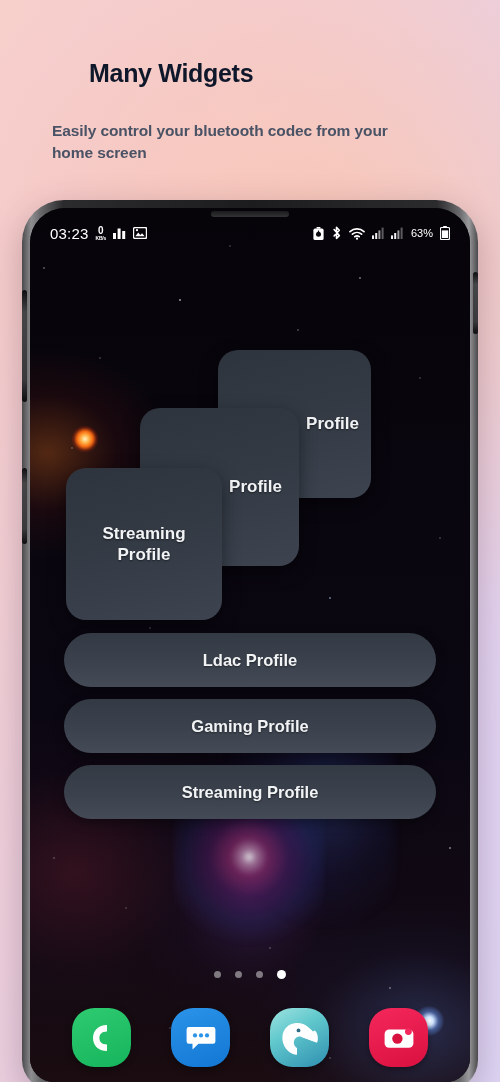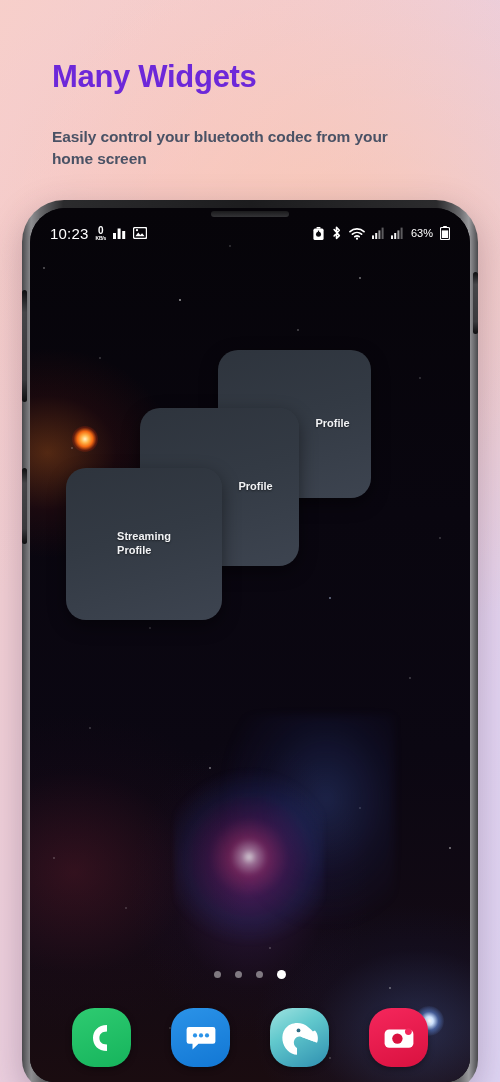--- a/index.html
+++ b/index.html
@@ -12,22 +12,22 @@
     position:relative;
     background:
       radial-gradient(circle at 68% 26%, rgba(255,196,160,0.62) 0%, rgba(255,196,160,0) 42%),
       radial-gradient(circle at 30% 18%, rgba(246,198,200,0.55) 0%, rgba(246,198,200,0) 45%),
       linear-gradient(115deg, #f7d2cb 0%, #f2cfd4 28%, #e9cfe2 58%, #e2d3f1 82%, #ded4f3 100%);
   }
 
   
   #header { position:absolute; left:52px; top:60px; width:400px; }
   #title {
-    font-size:31px; font-weight:bold; color:#6d28d9;
-    letter-spacing:-0.3px; line-height:1.1;
+    font-size:25px; font-weight:bold; color:#0f172a;
+    letter-spacing:-0.3px; line-height:1.1;margin-left:37px;
   }
   #subtitle {
     margin-top:32px;
     font-size:15.5px; font-weight:bold; color:#4a5265;
     line-height:1.42; letter-spacing:-0.1px;
     max-width:350px;
   }
 
   
   #phone {
@@ -140,22 +140,22 @@
   #card-stack { position:absolute; left:0; right:0; top:128px; height:270px; z-index:10; }
   .wcard {
     position:absolute;
     border-radius:20px;
     background:linear-gradient(165deg,#2e343d 0%,#333a44 45%,#3d4450 100%);
     box-shadow:0 6px 18px rgba(0,0,0,0.45);
     display:flex; align-items:center; justify-content:center;
     overflow:hidden;
   }
   .wcard .wlabel {
-    color:#f2f3f5; font-weight:bold; font-size:11px;
-    text-align:left; line-height:1.25;
+    color:#f2f3f5; font-weight:bold; font-size:17px;
+    text-align:center; line-height:1.25;
     white-space:pre-line;
     text-shadow:0 1px 2px rgba(0,0,0,0.5);
   }
   #wcard-back   { left:188px; top:14px;  width:153px; height:148px; z-index:1; }
   #wcard-back   .wlabel { transform:translateX(38px); }
   #wcard-mid    { left:110px; top:72px;  width:159px; height:158px; z-index:2; }
   #wcard-mid    .wlabel { transform:translateX(36px); }
   #wcard-front  { left:36px;  top:132px; width:156px; height:152px; z-index:3; }
 
   
@@ -213,21 +213,21 @@
       <div class="wl" id="wp-base"></div>
       <div class="wl" id="starfield"></div>
       <div class="wl" id="nebula-blue"></div>
       <div class="wl" id="nebula"></div>
       <div class="wl" id="star-orange"></div>
       <div class="wl" id="star-bottom-right"></div>
     </div>
 
     <div id="statusbar">
       <div id="status-left">
-        <span id="clock">10:23</span>
+        <span id="clock">03:23</span>
         <span class="netspeed">
           <span class="n">0</span>
           <span class="u">KB/s</span>
         </span>
         <span class="sicon">
           <svg width="13" height="12" viewBox="0 0 13 12">
               <rect x="0" y="6" width="3" height="6" fill="#fff"></rect>
               <rect x="4.6" y="1.5" width="3" height="10.5" fill="#fff"></rect>
               <rect x="9.2" y="4" width="3" height="8" fill="#fff"></rect>
             </svg>
@@ -295,20 +295,31 @@
       </div>
       <div class="wcard" id="wcard-mid">
         <span class="wlabel">Profile</span>
       </div>
       <div class="wcard" id="wcard-front">
         <span class="wlabel">Streaming
 Profile</span>
       </div>
     </div>
 
+    <div id="pill-list">
+      <div class="pill">
+        <span>Ldac Profile</span>
+      </div>
+      <div class="pill">
+        <span>Gaming Profile</span>
+      </div>
+      <div class="pill">
+        <span>Streaming Profile</span>
+      </div>
+    </div>
 
     <div id="page-dots">
       <span class="dot"></span>
       <span class="dot"></span>
       <span class="dot"></span>
       <span class="dot active"></span>
     </div>
 
     <div id="dock">
       <div class="app-icon" id="icon-phone">

